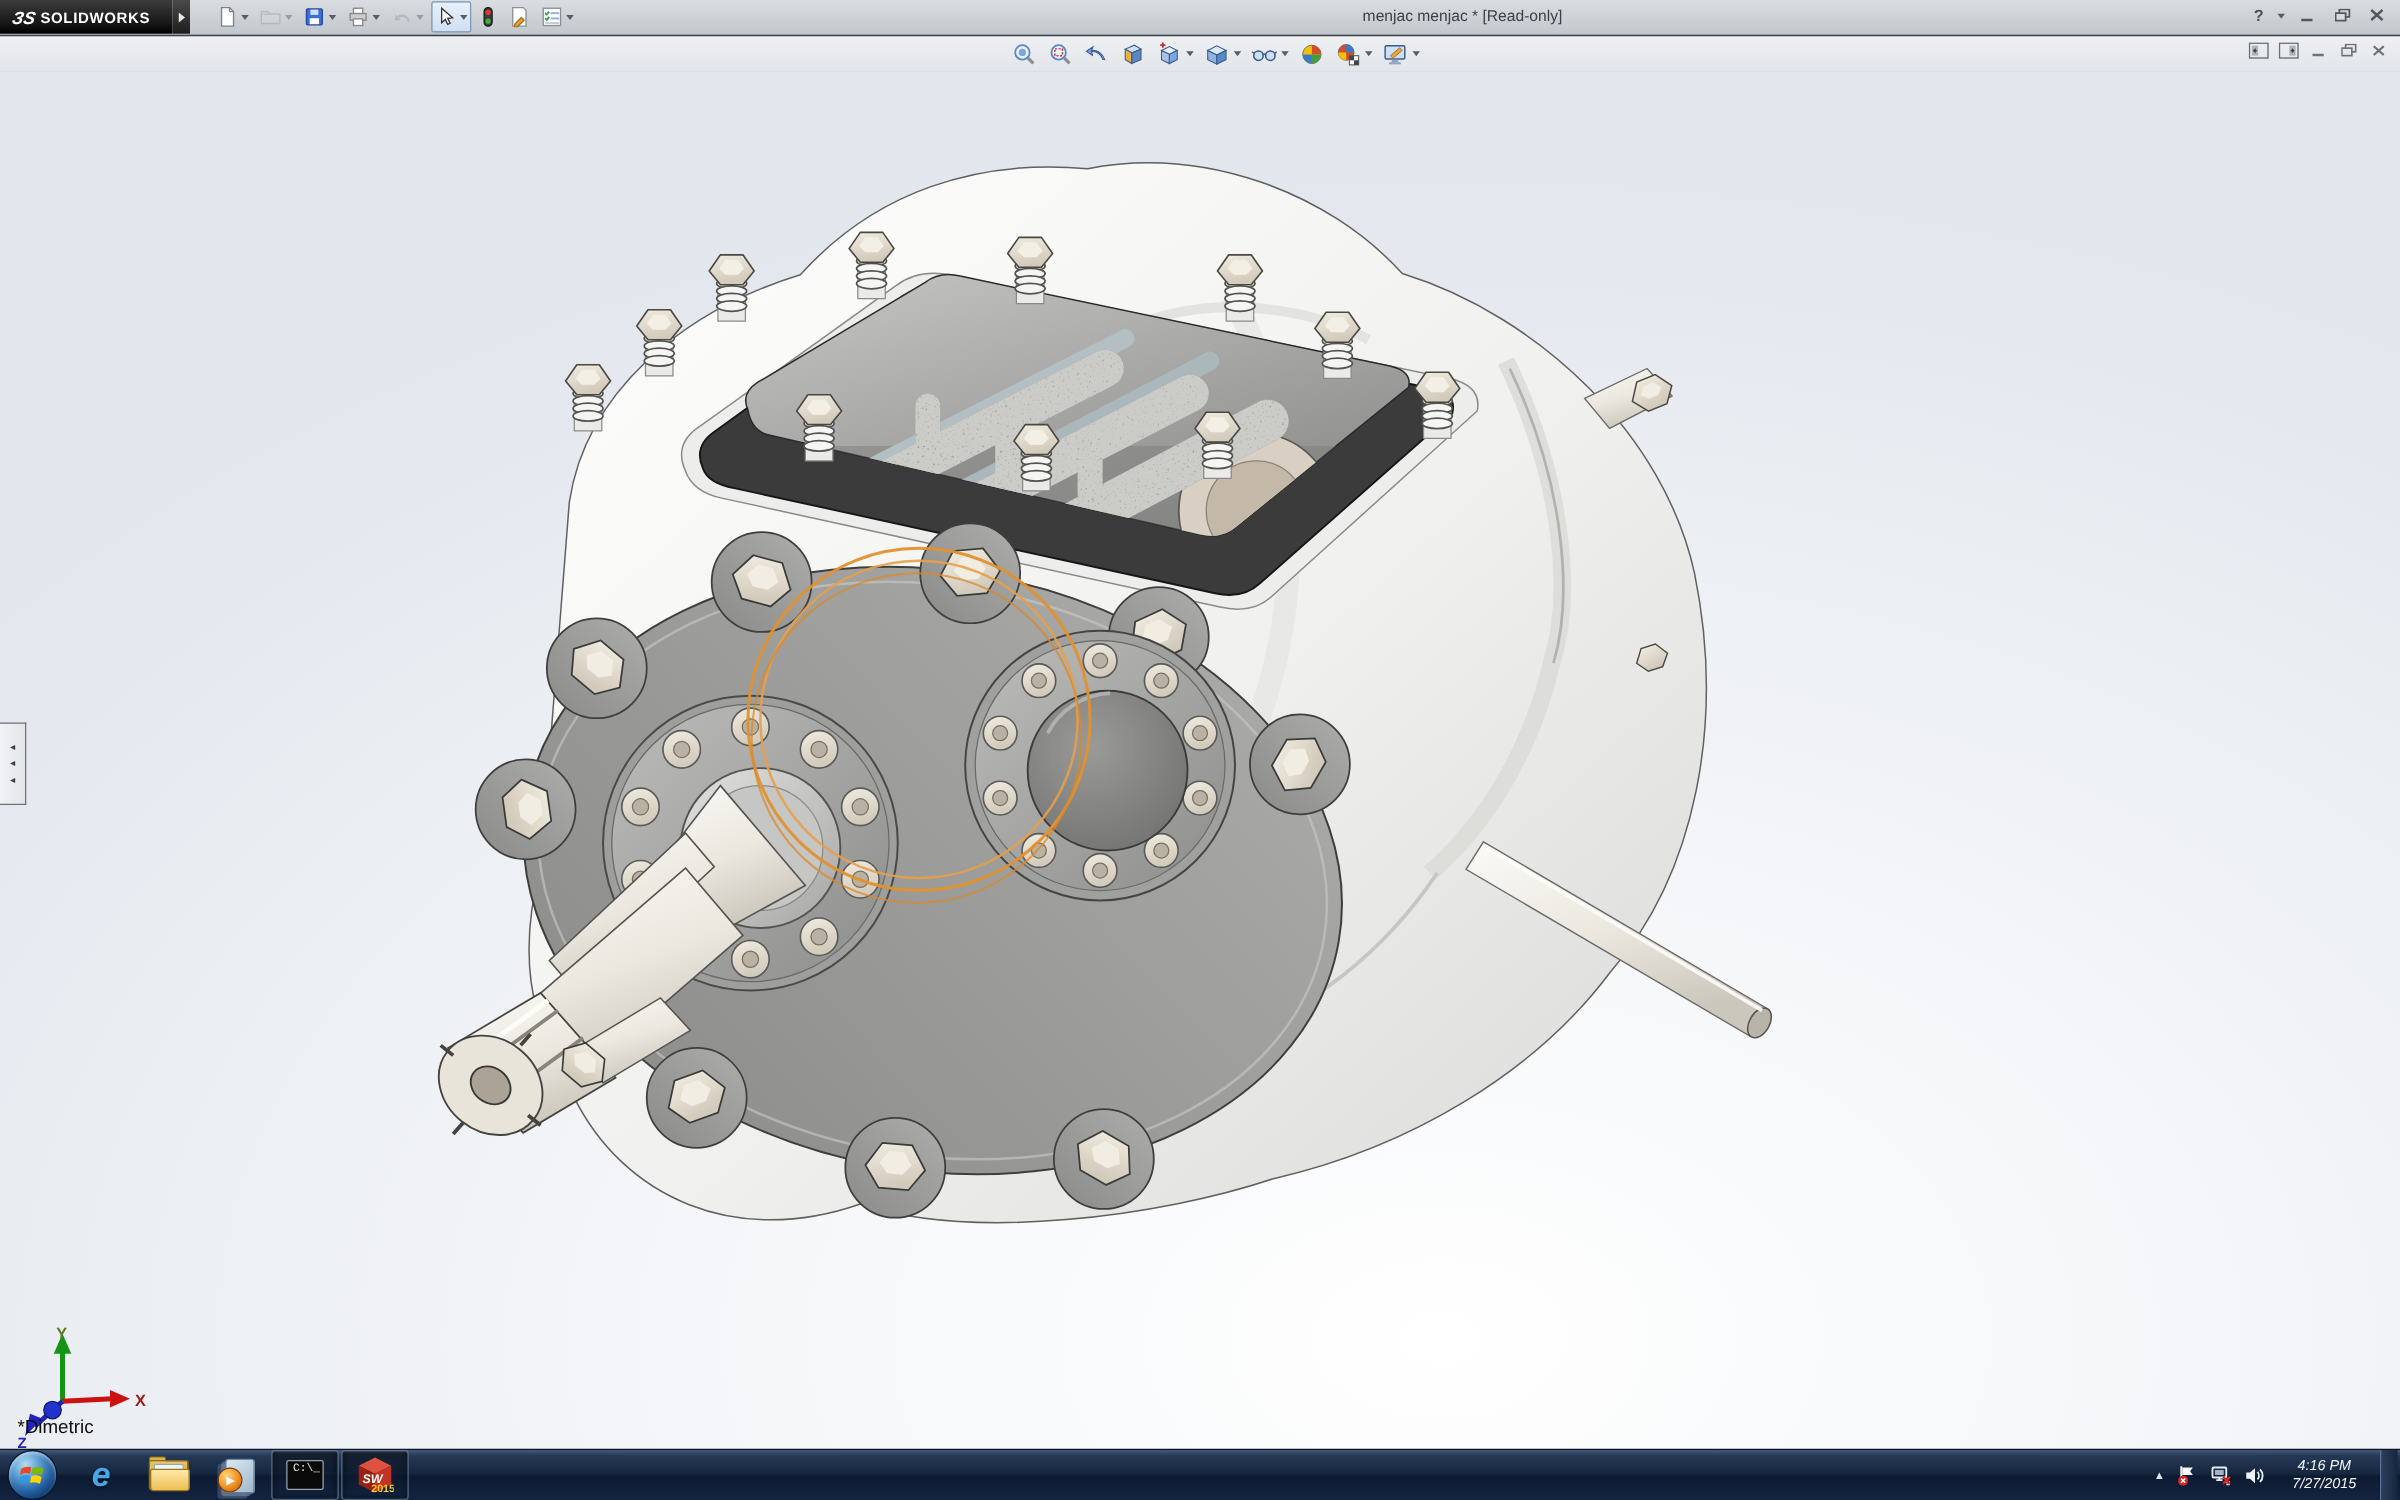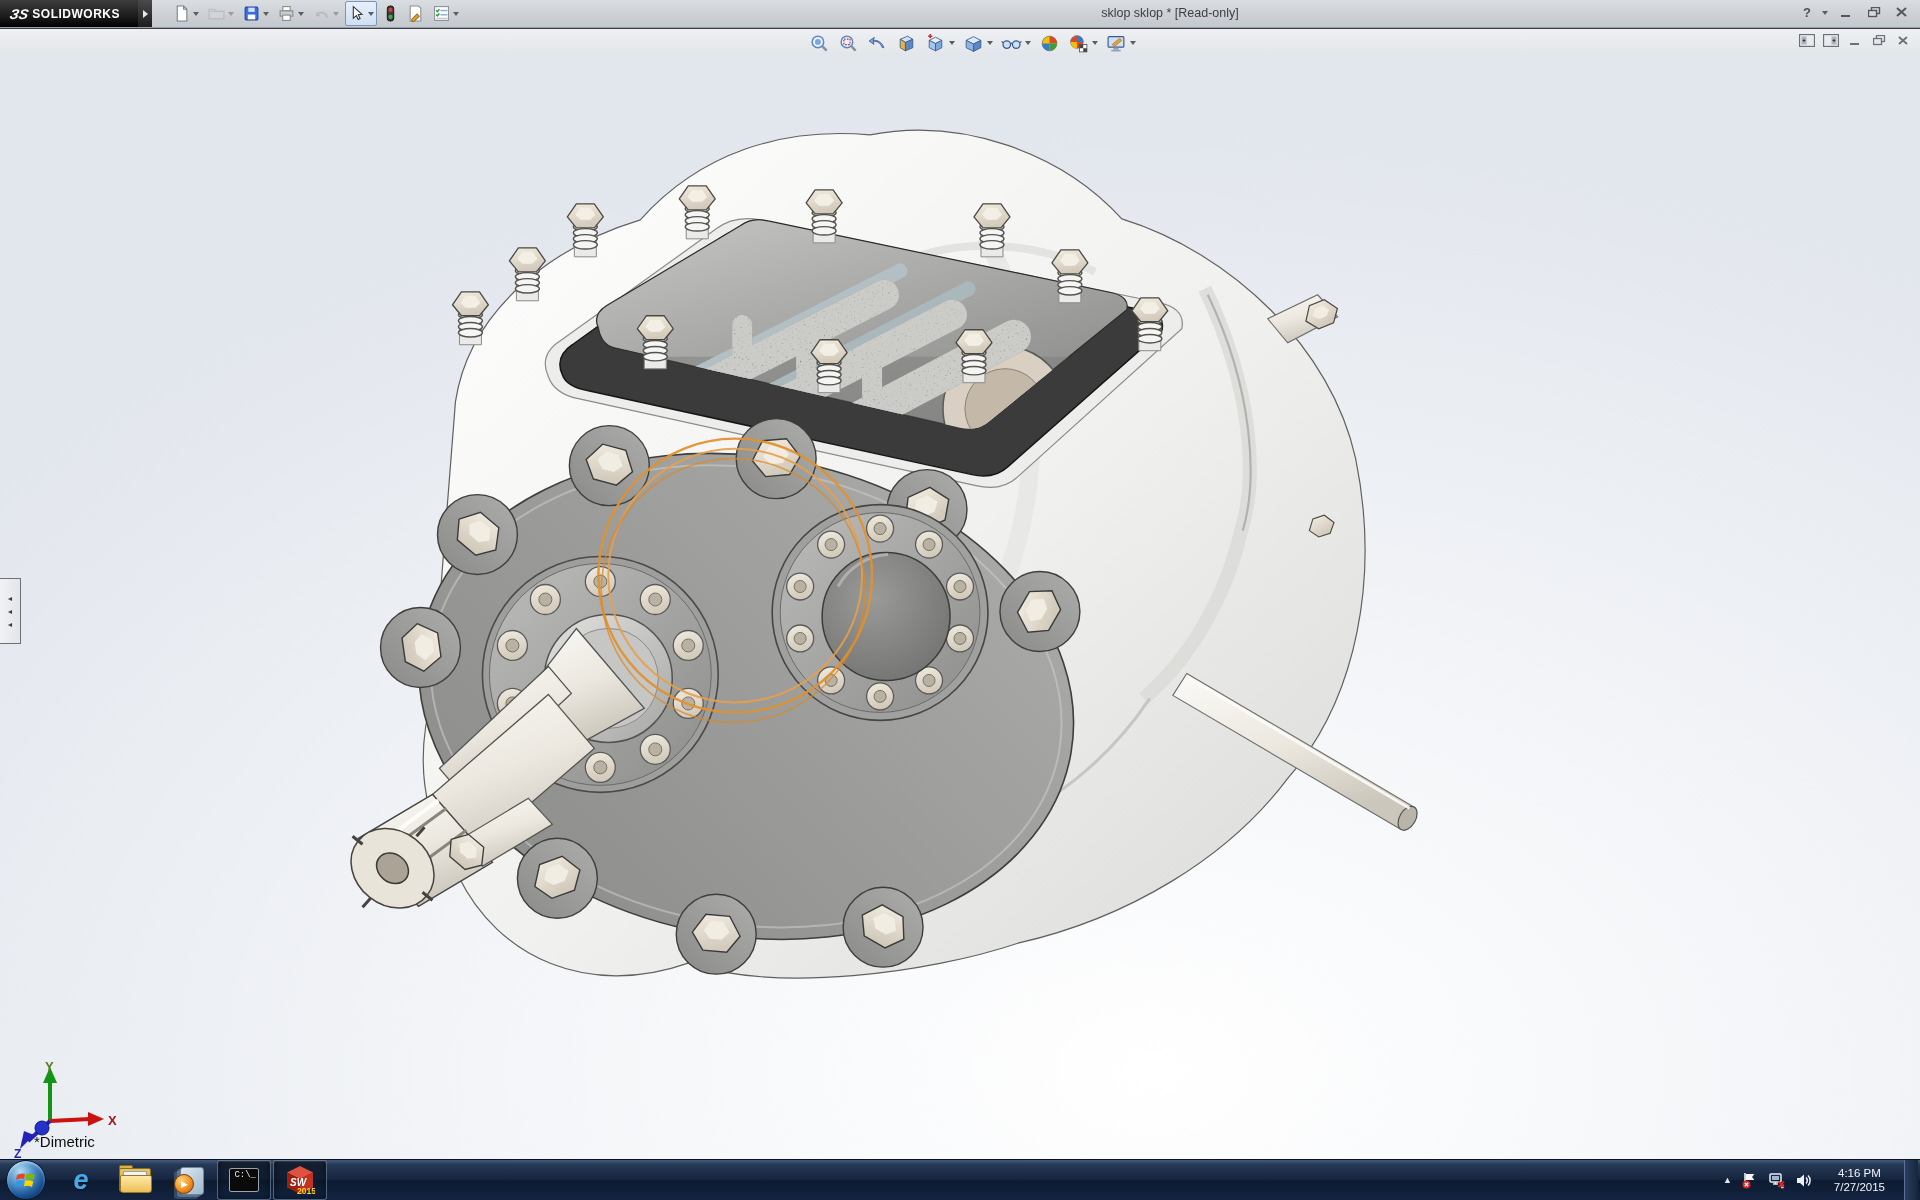--- a/index.html
+++ b/index.html
@@ -59,21 +59,21 @@
   }
   .model-svg{position:absolute;inset:0;width:100%;height:100%;}
   .splitter-tab{
     position:absolute;left:0;top:521px;width:20px;height:64px;
     background:linear-gradient(90deg,#f1f2f4,#e3e5e9);
     border:1px solid #6c7077;border-left:none;
     display:flex;flex-direction:column;align-items:center;justify-content:center;gap:6px;cursor:pointer;
   }
   .splitter-tab span{font-size:7px;color:#3c4046;line-height:7px;}
   .triad{position:absolute;left:12px;top:1002px;width:110px;height:100px;}
-  .view-label{position:absolute;left:14px;top:1076px;font-size:15px;color:#0d0d0d;margin-left:20px;}
+  .view-label{position:absolute;left:14px;top:1076px;font-size:15px;color:#0d0d0d;}
   
   .taskbar{
     position:absolute;left:0;right:0;bottom:0;height:40px;
     background:linear-gradient(180deg,#50false 0%,#000 100%);
     background:linear-gradient(180deg,#45597a 0%,#253855 12%,#16263f 48%,#0d1b31 52%,#142档340 88%,#1b2c47 100%);
     background:linear-gradient(180deg,#45597a 0%,#253855 12%,#16263f 48%,#0d1b31 52%,#142340 100%);
     border-top:1px solid #0a1322;
     display:flex;align-items:center;
   }
   .start-orb{
@@ -102,21 +102,21 @@
     background:linear-gradient(180deg,#ffe9a8,#edbf55);border:1px solid #99771f;}
   .wmp-icon{position:relative;width:30px;height:28px;}
   .wmp-stack{position:absolute;right:0;top:1px;width:22px;height:26px;border-radius:3px;
     background:linear-gradient(135deg,#dce8f2,#9fb8cc);border:1px solid #6c87a0;box-shadow:-3px 2px 0 rgba(120,150,180,.55),-6px 4px 0 rgba(100,130,160,.4);}
   .wmp-orb{position:absolute;left:0;bottom:0;width:20px;height:20px;border-radius:50%;
     background:radial-gradient(circle at 35% 30%,#ffd27a,#f29022 55%,#b55708);border:1px solid #7c3d05;
     display:flex;align-items:center;justify-content:center;color:#fff;font-size:9px;padding-left:1px;box-sizing:border-box;}
   .cmd-icon{width:30px;height:24px;background:#0a0a0a;border:1px solid #9aa2ac;border-radius:2px;
     color:#e8e8e8;font-family:"Liberation Mono","DejaVu Sans Mono",monospace;font-size:9px;line-height:11px;padding:1px 2px;box-sizing:border-box;text-align:right;}
   .sw-cube{position:relative;width:30px;height:30px;text-decoration:underline;}
-  .clock{color:#f2f5fa;font-size:11.5px;text-align:center;line-height:14px;margin:0 10px 0 12px;cursor:pointer;white-space:nowrap;}
+  .clock{color:#f2f5fa;font-size:11.5px;text-align:center;line-height:14px;margin:0 10px 0 12px;cursor:pointer;white-space:nowrap;font-style:italic;}
   .tray{margin-left:auto;display:flex;align-items:center;gap:9px;padding-right:2px;height:100%;}
   .tray-ico{cursor:pointer;display:flex;align-items:center;justify-content:center;width:18px;height:18px;color:#e9edf3;}
   .tray-expand{font-size:9px;color:#dfe5ec;cursor:pointer;}
   .show-desktop{width:13px;height:40px;background:linear-gradient(90deg,#2c3e5c,#16263f);border-left:1px solid #5c729a;cursor:pointer;}
 </style>
 </head>
 <body>
 
 <div class="titlebar">
   <div class="logo-block">
@@ -190,21 +190,21 @@
           <path d="M3 5l1.2 1.2L6 4" stroke="#2f9e44" stroke-width="1.4" fill="none"></path>
           <path d="M3 9l1.2 1.2L6 8" stroke="#2f9e44" stroke-width="1.4" fill="none"></path>
           <rect x="7" y="4.5" width="6.5" height="1.4" fill="#8fb0d8"></rect>
           <rect x="7" y="8.5" width="6.5" height="1.4" fill="#8fb0d8"></rect>
           <rect x="3" y="12" width="10.5" height="1.4" fill="#c3c9d1"></rect>
         </svg>
       <span class="dd"></span>
     </div>
   </div>
 
-  <div class="title-text">sklop sklop * [Read-only]</div>
+  <div class="title-text">menjac menjac * [Read-only]</div>
 
   <div class="win-controls">
     <span class="help-q">?</span>
     <span class="dd"></span>
     <span class="wc">
         <svg width="12" height="10">
           <rect x="1" y="7" width="9" height="2" fill="#54585e"></rect>
         </svg>
       </span>
     <span class="wc">

